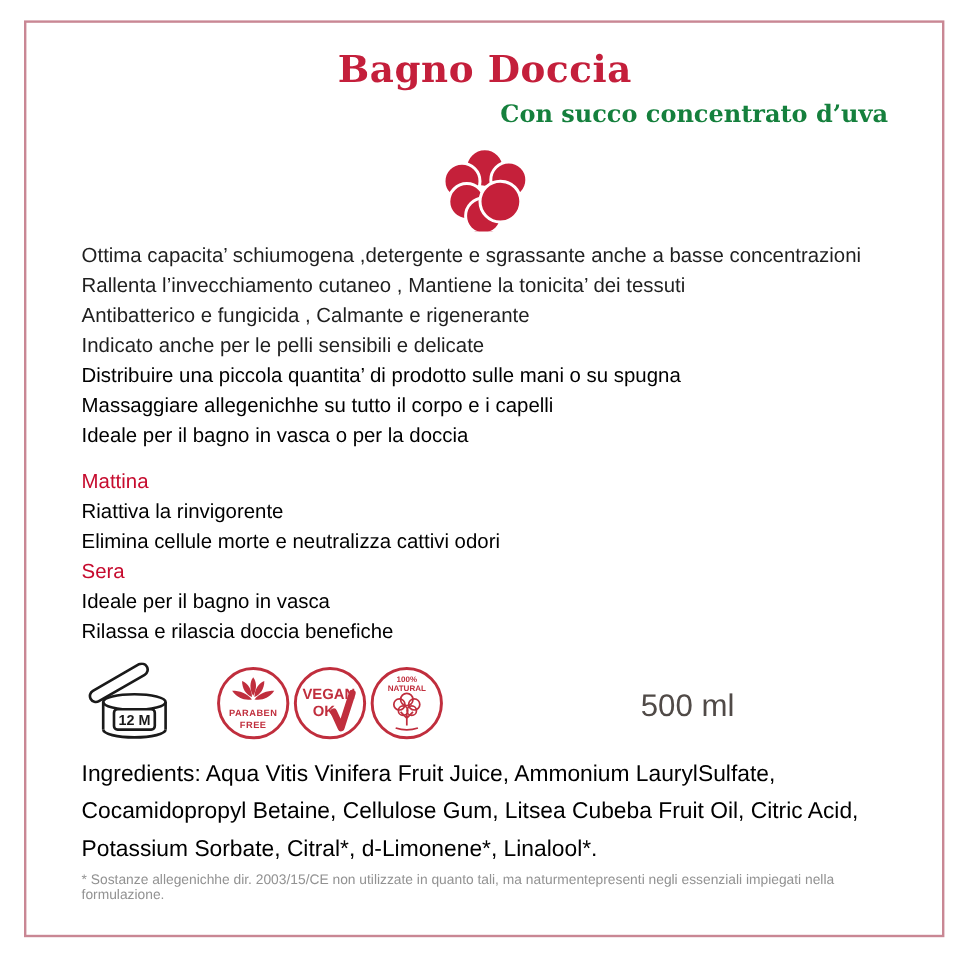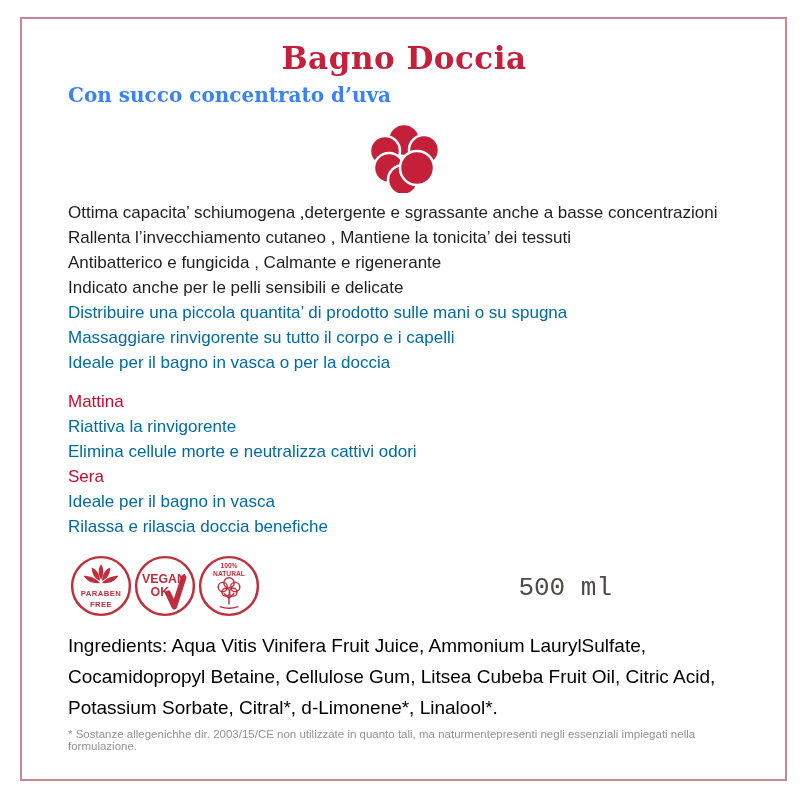--- a/index.html
+++ b/index.html
@@ -4,33 +4,33 @@
 <style>
   html,body{margin:0;padding:0;background:#ffffff;}
   .page{position:relative;width:800px;height:800px;background:#ffffff;overflow:hidden;
         font-family:"Liberation Sans",sans-serif;}
   .frame{position:absolute;top:17px;left:20px;right:13px;bottom:19px;
          border:2px solid #c98794;pointer-events:none;}
   .content{position:absolute;top:0;left:0;width:100%;height:100%;box-sizing:border-box;
            padding:0 60px 0 68px;}
   .title{margin:40px 0 0 0;text-align:center;font-family:"DejaVu Serif",serif;
          font-weight:bold;font-size:31px;color:#c41f3b;letter-spacing:.5px;}
-  .subtitle{margin:7px 0 0 0;text-align:left;font-family:"DejaVu Serif",serif;
-            font-weight:bold;font-size:20px;color:#3b82f6;}
+  .subtitle{margin:7px 0 0 0;text-align:right;font-family:"DejaVu Serif",serif;
+            font-weight:bold;font-size:20px;color:#15803d;}
   .grape-wrap{margin:13px auto 0 auto;width:90px;height:73px;}
   .body-block{margin-top:7px;font-size:17px;line-height:25px;}
   .body-block p{margin:0;}
   .dark{color:#1f1f1f;}
-  .gray{color:#0369a1;}
+  .gray{color:#000000;}
   .spacer{height:14px;}
   .section-heading{color:#c60b2e;font-weight:normal;}
   .icons-row{margin-top:14px;display:flex;align-items:center;height:70px;}
   .pao{margin-right:26px;}
   .stamp{margin-right:-2px;}
-  .volume{margin-left:auto;margin-right:128px;font-family:Liberation Mono, monospace;
+  .volume{margin-left:auto;margin-right:128px;font-family:Liberation Sans, sans-serif;
           font-size:26px;color:#504a47;}
   .ingredients{margin:7px 0 0 0;font-size:19px;line-height:31px;color:#000000;}
   .footnote{margin:5px 0 0 0;font-size:11.5px;color:#929292;}
   svg text{font-family:"Liberation Sans",sans-serif;}
 </style>
 </head>
 <body>
 
 <div class="page">
   <div class="frame"></div>
@@ -51,33 +51,46 @@
         </g>
       </svg>
     </div>
 
     <div class="body-block">
       <p class="dark">Ottima capacita’ schiumogena ,detergente e sgrassante anche a basse concentrazioni</p>
       <p class="dark">Rallenta l’invecchiamento cutaneo , Mantiene la tonicita’ dei tessuti</p>
       <p class="dark">Antibatterico e fungicida , Calmante e rigenerante</p>
       <p class="dark">Indicato anche per le pelli sensibili e delicate</p>
       <p class="gray">Distribuire una piccola quantita’ di prodotto sulle mani o su spugna</p>
-      <p class="gray">Massaggiare rinvigorente su  tutto il corpo e i capelli</p>
+      <p class="gray">Massaggiare allegenichhe su  tutto il corpo e i capelli</p>
       <p class="gray">Ideale per il bagno in vasca o per la doccia</p>
       <div class="spacer"></div>
       <p class="section-heading">Mattina</p>
       <p class="gray">Riattiva la rinvigorente</p>
       <p class="gray">Elimina cellule morte e neutralizza cattivi odori</p>
       <p class="section-heading">Sera</p>
       <p class="gray">Ideale per il bagno in vasca</p>
       <p class="gray">Rilassa e rilascia doccia benefiche</p>
     </div>
 
     <div class="icons-row">
 
+      <span class="pao">
+        <svg width="84" height="68" viewBox="0 0 84 68">
+          <g fill="none" stroke="#1a1a1a" stroke-width="2.2">
+            <rect x="4" y="12" width="54" height="10" rx="5" transform="rotate(-30 31 17)"></rect>
+            <ellipse cx="44" cy="33" rx="26" ry="6.5"></ellipse>
+            <path d="M18 33 V56"></path>
+            <path d="M70 33 V56"></path>
+            <path d="M18 56 A26 6.5 0 0 0 70 56"></path>
+          </g>
+          <rect x="27" y="39" width="34" height="17" rx="3" fill="#ffffff" stroke="#1a1a1a" stroke-width="2.2"></rect>
+          <text x="44" y="52" text-anchor="middle" font-size="12" font-weight="bold" fill="#1a1a1a">12 M</text>
+        </svg>
+      </span>
 
       <span class="stamp">
         <svg width="66" height="66" viewBox="0 0 64 64">
           <circle cx="32" cy="32" r="28" fill="none" stroke="#c02e3d" stroke-width="2.4"></circle>
           <g fill="#c02e3d">
             <path d="M32 11 C29 15 29 21 32 26 C35 21 35 15 32 11 Z"></path>
             <path d="M23 14 C23 20 26 25 31 27 C31 21 28 16 23 14 Z"></path>
             <path d="M41 14 C41 20 38 25 33 27 C33 21 36 16 41 14 Z"></path>
             <path d="M15 22 C19 28 25 30 31 29 C27 24 21 22 15 22 Z"></path>
             <path d="M49 22 C45 28 39 30 33 29 C37 24 43 22 49 22 Z"></path>

